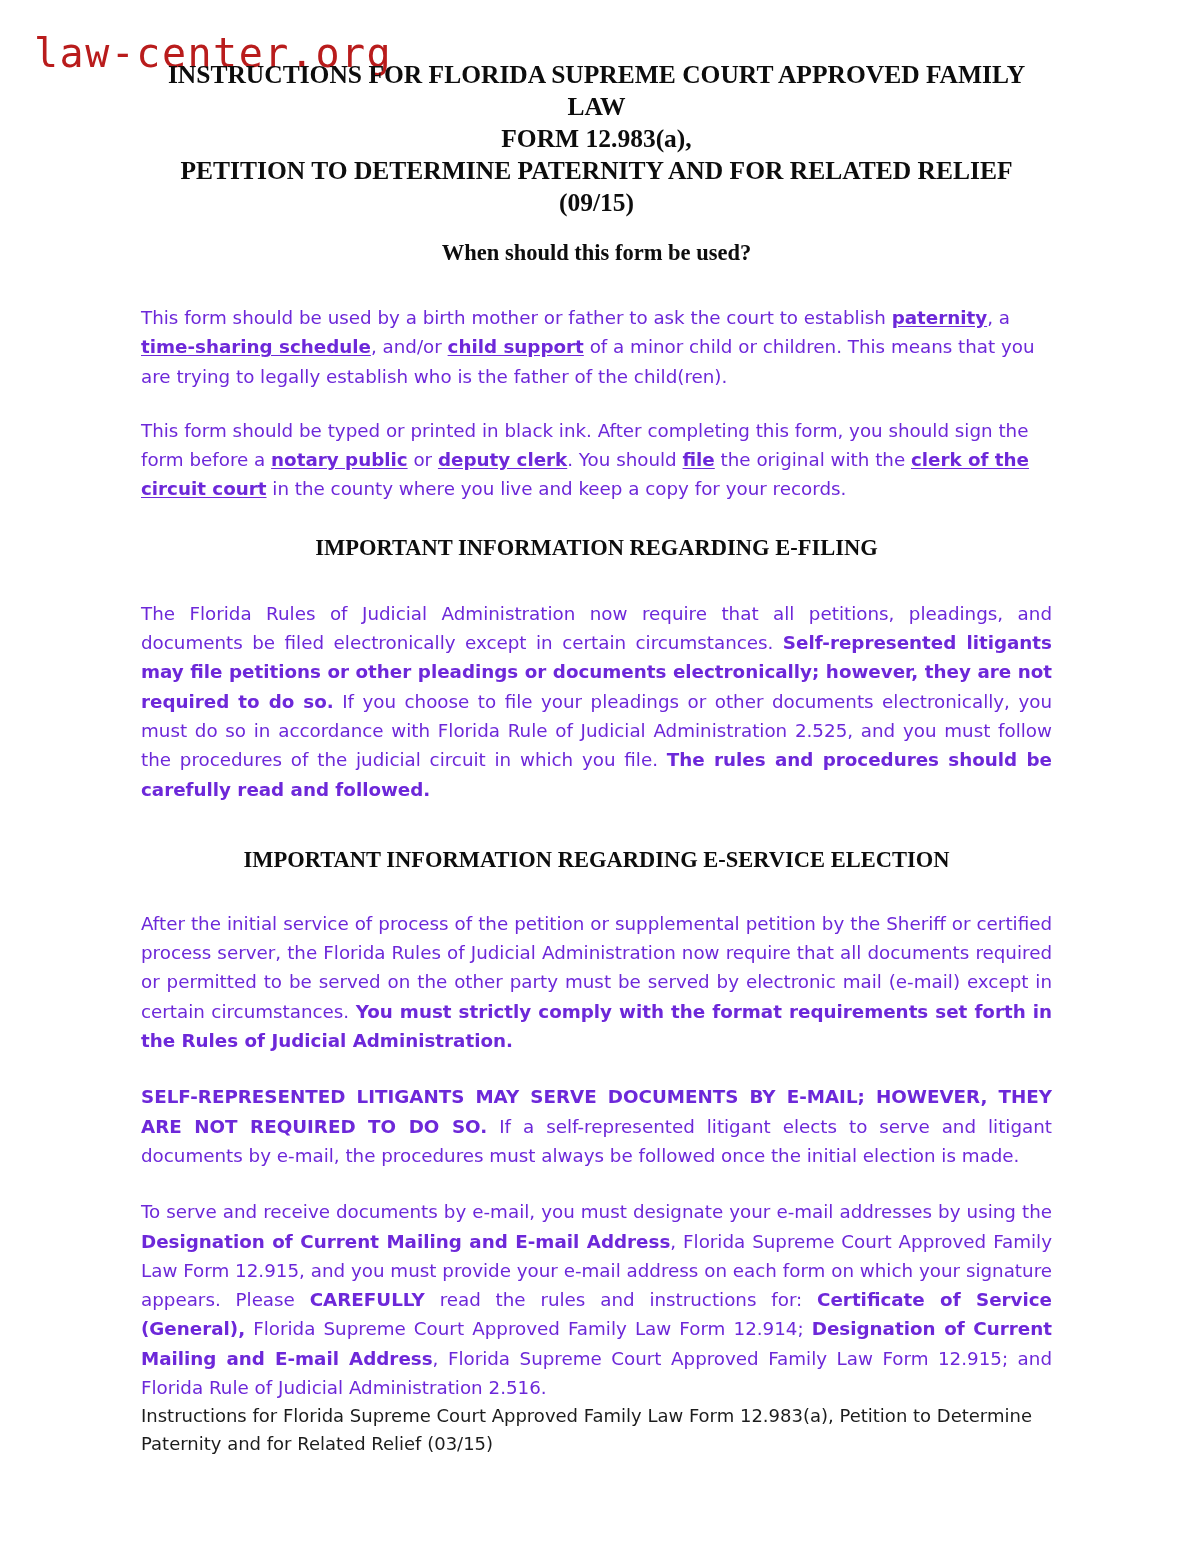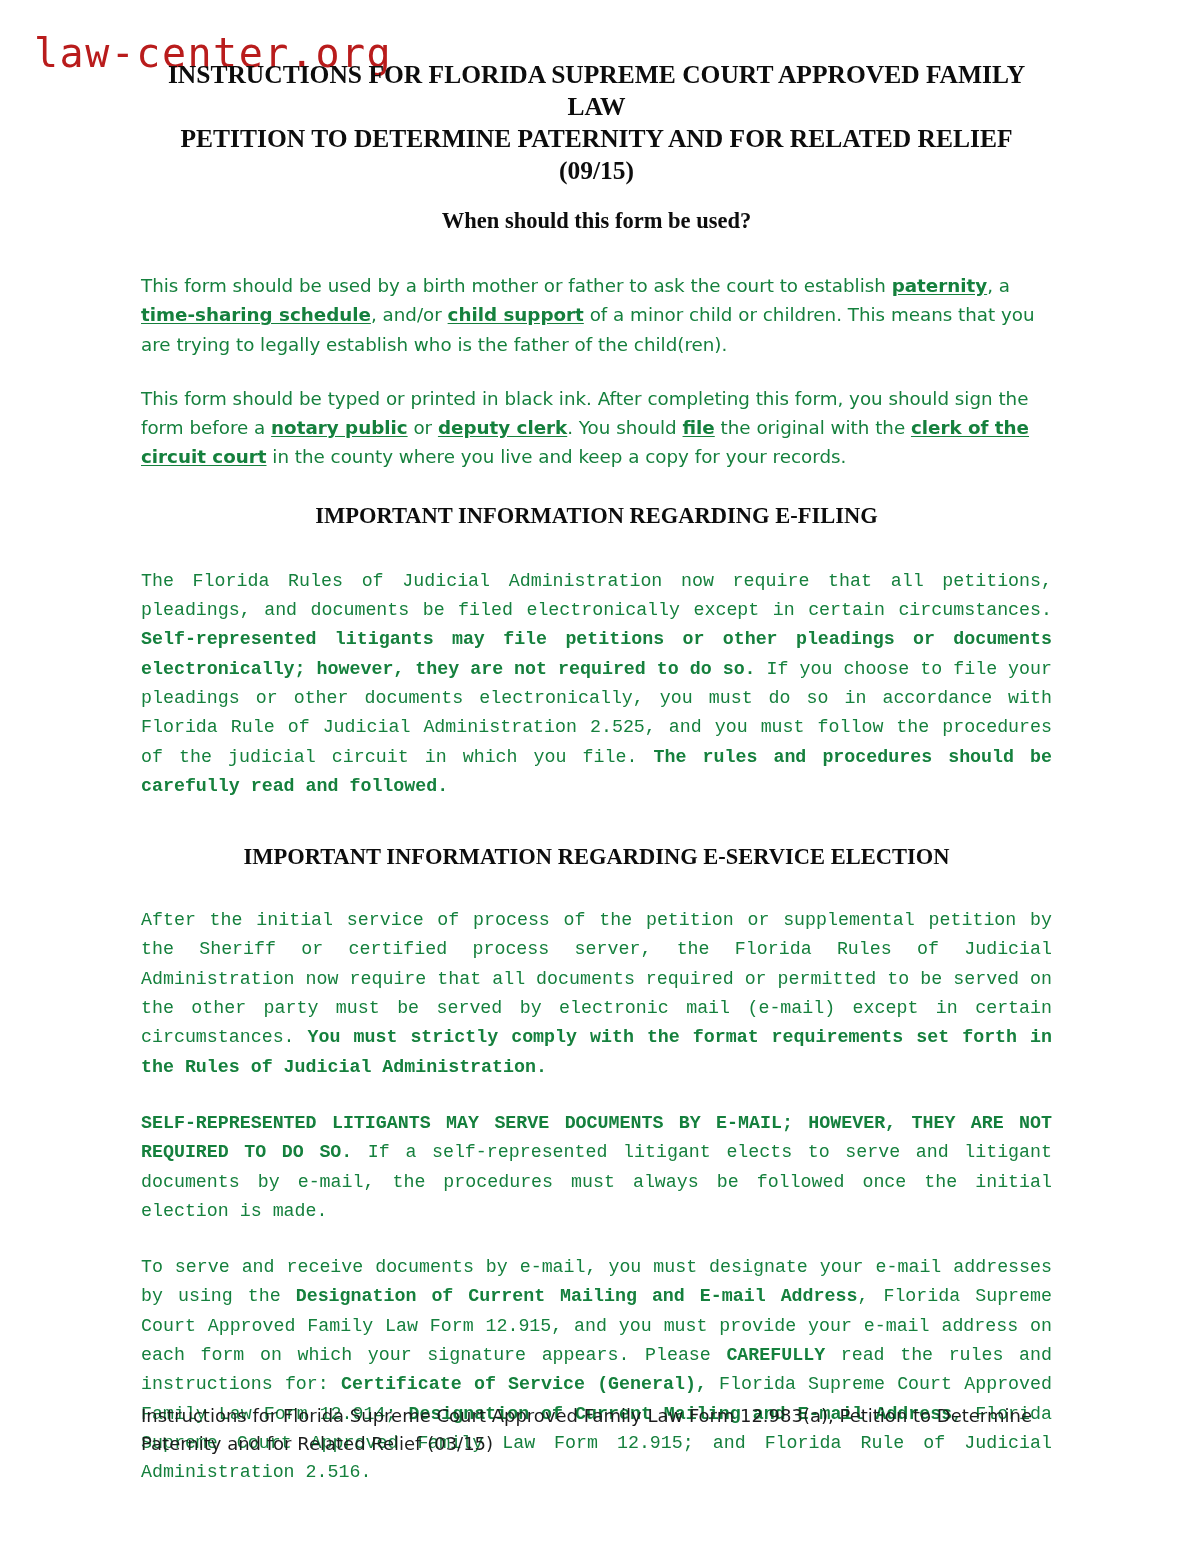--- a/index.html
+++ b/index.html
@@ -62,28 +62,27 @@
   }
   .heading-when   { margin-top: 20px; }
   .heading-efile  { margin-top: 30px; }
   .heading-eserv  { margin-top: 42px; }
 
   
   p.body {
     font-family: "DejaVu Sans", sans-serif;
     font-size: 18.3px;
     line-height: 29.3px;
-    color: #15803d;
+    color: #6d28d9;
     margin: 0;
     text-align: left;
   }
   p.body.justified {
     text-align: justify;
     text-justify: inter-word;
-    font-family: Liberation Mono, monospace;
   }
   p.p-use1     { margin-top: 36px; }
   p.p-use2     { margin-top: 25px; }
   p.p-efile    { margin-top: 37px; }
   p.p-eserv1   { margin-top: 35px; }
   p.p-eserv2   { margin-top: 27px; }
   p.p-eserv3   { margin-top: 27px; }
 
   b, strong { font-weight: bold; }
   .bu {
@@ -106,20 +105,21 @@
 </style>
 </head>
 <body>
 
 <div class="site-logo">law-center.org</div>
 
 <div class="page">
 
   <div class="doc-title">
     <span class="tline">INSTRUCTIONS FOR FLORIDA SUPREME COURT APPROVED FAMILY LAW</span>
+    <span class="tline">FORM 12.983(a),</span>
     <span class="tline">PETITION TO DETERMINE PATERNITY AND FOR RELATED RELIEF</span>
     <span class="tline">(09/15)</span>
   </div>
 
   <div class="section-heading heading-when">When should this form be used?</div>
 
   <p class="body p-use1"><span>This form should be used by a birth mother or father to ask the court to establish </span><span class="bu">paternity</span><span>, a </span><span class="bu">time-sharing schedule</span><span>, and/or </span><span class="bu">child support</span><span> of a minor child or children. This means that you are trying to legally establish who is the father of the child(ren).</span></p>
 
   <p class="body p-use2"><span>This form should be typed or printed in black ink.  After completing this form, you should sign the form before a </span><span class="bu">notary public</span><span> or </span><span class="bu">deputy clerk</span><span>.  You should </span><span class="bu">file</span><span> the original with the </span><span class="bu">clerk of the circuit court</span><span> in the county where you live and keep a copy for your records.</span></p>
 

